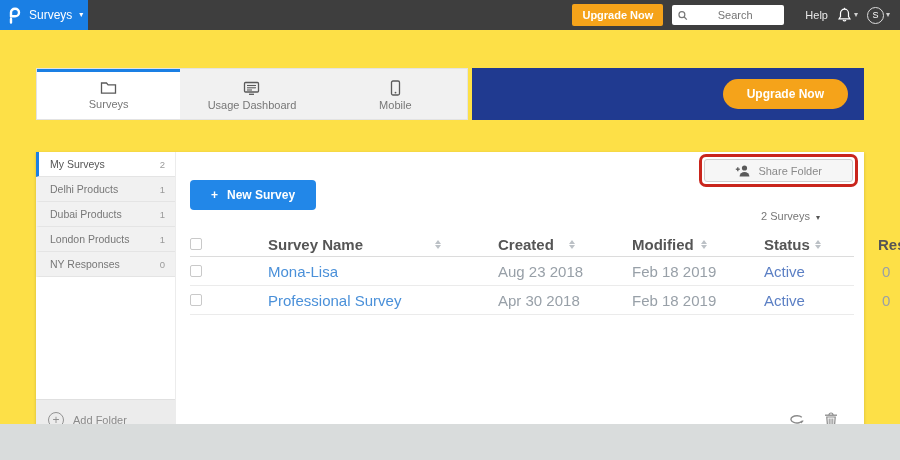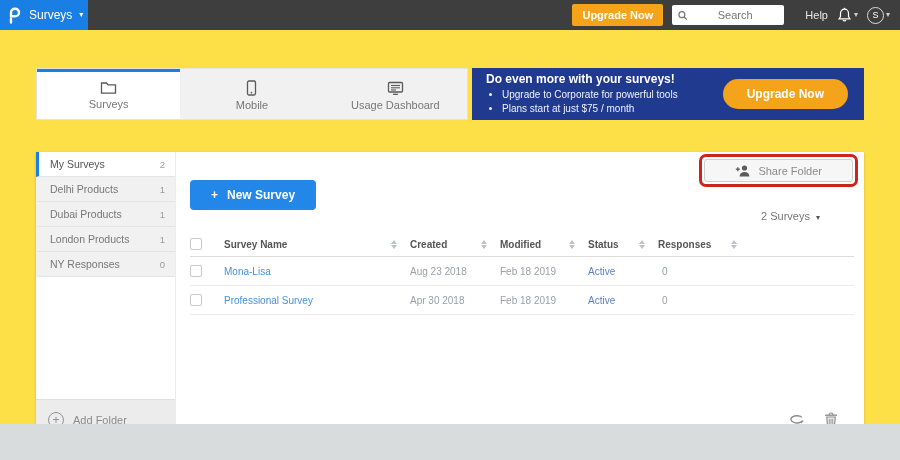--- a/index.html
+++ b/index.html
@@ -49,21 +49,21 @@
   
   .main { flex:1; position:relative; }
   .share-highlight { position:absolute; top:2px; right:6px; border:3px solid #c9251c; border-radius:7px; padding:2px; }
   .share-btn { display:flex; align-items:center; gap:7px; background:#f6f6f6; border:1px solid #cfcfcf; border-radius:3px; padding:4px 30px; font-size:11px; color:#8a8a8a; font-family:inherit; cursor:pointer; }
   .new-survey { position:absolute; top:28px; left:14px; display:flex; align-items:center; gap:9px; background:#2287e8; color:#fff; border:none; font-family:inherit; font-size:12px; font-weight:bold; padding:8px 21px; border-radius:4px; cursor:pointer; }
   .count-dd { position:absolute; top:58px; right:44px; display:flex; align-items:flex-end; gap:6px; font-size:11px; color:#777; cursor:pointer; }
   .count-dd .caret { color:#555; }
 
   
   .table { position:absolute; top:80px; left:14px; right:10px; }
-  .trow { display:grid; grid-template-columns:34px 186px 90px 88px 70px 92px 1fr; align-items:center; height:29px; border-bottom:1px solid #ebebeb; font-size:10px; }
+  .trow { display:grid; grid-template-columns:34px 186px 90px 88px 70px 92px 1fr; align-items:center; height:29px; border-bottom:1px solid #ebebeb; font-size:15px;gap:44px; }
   .trow.thead { height:25px; border-bottom:1px solid #dcdcdc; font-weight:bold; color:#555; }
   .hcell { display:flex; align-items:center; justify-content:space-between; padding-right:13px; }
   .sort { display:inline-flex; flex-direction:column; gap:1px; cursor:pointer; }
   .sort i { display:block; width:0; height:0; border-left:3px solid transparent; border-right:3px solid transparent; }
   .sort .up { border-bottom:4px solid #bcc1c6; }
   .sort .dn { border-top:4px solid #bcc1c6; }
   .checkbox { width:12px; height:12px; border:1px solid #c9c9c9; border-radius:2px; background:#fff; cursor:pointer; }
   .cell-name { color:#4a90d9; cursor:pointer; }
   .cell-date { color:#98a0a8; }
   .cell-status { color:#5b7fc4; }
@@ -112,46 +112,39 @@
   </div>
 
   <div class="tabs">
     <div class="tab active">
       <svg width="17" height="14" viewBox="0 0 17 14">
         <path d="M1.5 2 h5 l1.6 1.9 h7.4 V12.2 H1.5 z" fill="none" stroke="#5a5a5a" stroke-width="1.3"></path>
       </svg>
       <span>Surveys</span>
     </div>
     <div class="tab">
-      <svg width="11" height="16" viewBox="0 0 11 16">
-        <rect x="1.5" y="1" width="8" height="14" rx="1.5" fill="none" stroke="#5a5a5a" stroke-width="1.3"></rect>
-        <circle cx="5.5" cy="12.6" r="0.9" fill="#5a5a5a"></circle>
-      </svg>
-      <span>Mobile</span>
-    </div>
-    <div class="tab">
       <svg width="17" height="15" viewBox="0 0 17 15">
         <rect x="1.5" y="1.5" width="14" height="9.5" rx="1" fill="none" stroke="#5a5a5a" stroke-width="1.3"></rect>
         <line x1="4" y1="4.5" x2="13" y2="4.5" stroke="#5a5a5a" stroke-width="1.1"></line>
         <line x1="4" y1="6.8" x2="13" y2="6.8" stroke="#5a5a5a" stroke-width="1.1"></line>
         <line x1="4" y1="9" x2="9" y2="9" stroke="#5a5a5a" stroke-width="1.1"></line>
         <line x1="6" y1="13.3" x2="11" y2="13.3" stroke="#5a5a5a" stroke-width="1.3"></line>
       </svg>
       <span>Usage Dashboard</span>
     </div>
+    <div class="tab">
+      <svg width="11" height="16" viewBox="0 0 11 16">
+        <rect x="1.5" y="1" width="8" height="14" rx="1.5" fill="none" stroke="#5a5a5a" stroke-width="1.3"></rect>
+        <circle cx="5.5" cy="12.6" r="0.9" fill="#5a5a5a"></circle>
+      </svg>
+      <span>Mobile</span>
+    </div>
   </div>
 
   <div class="banner">
-    <div>
-      <div class="banner-title">Do even more with your surveys!</div>
-      <ul>
-        <li>Upgrade to Corporate for powerful tools</li>
-        <li>Plans start at just $75 / month</li>
-      </ul>
-    </div>
     <button class="banner-cta">Upgrade Now</button>
   </div>
 
   <div class="card">
 
     <div class="sidebar">
       <div class="s-item active">
         <span>My Surveys</span>
         <span class="s-count">2</span>
       </div>

